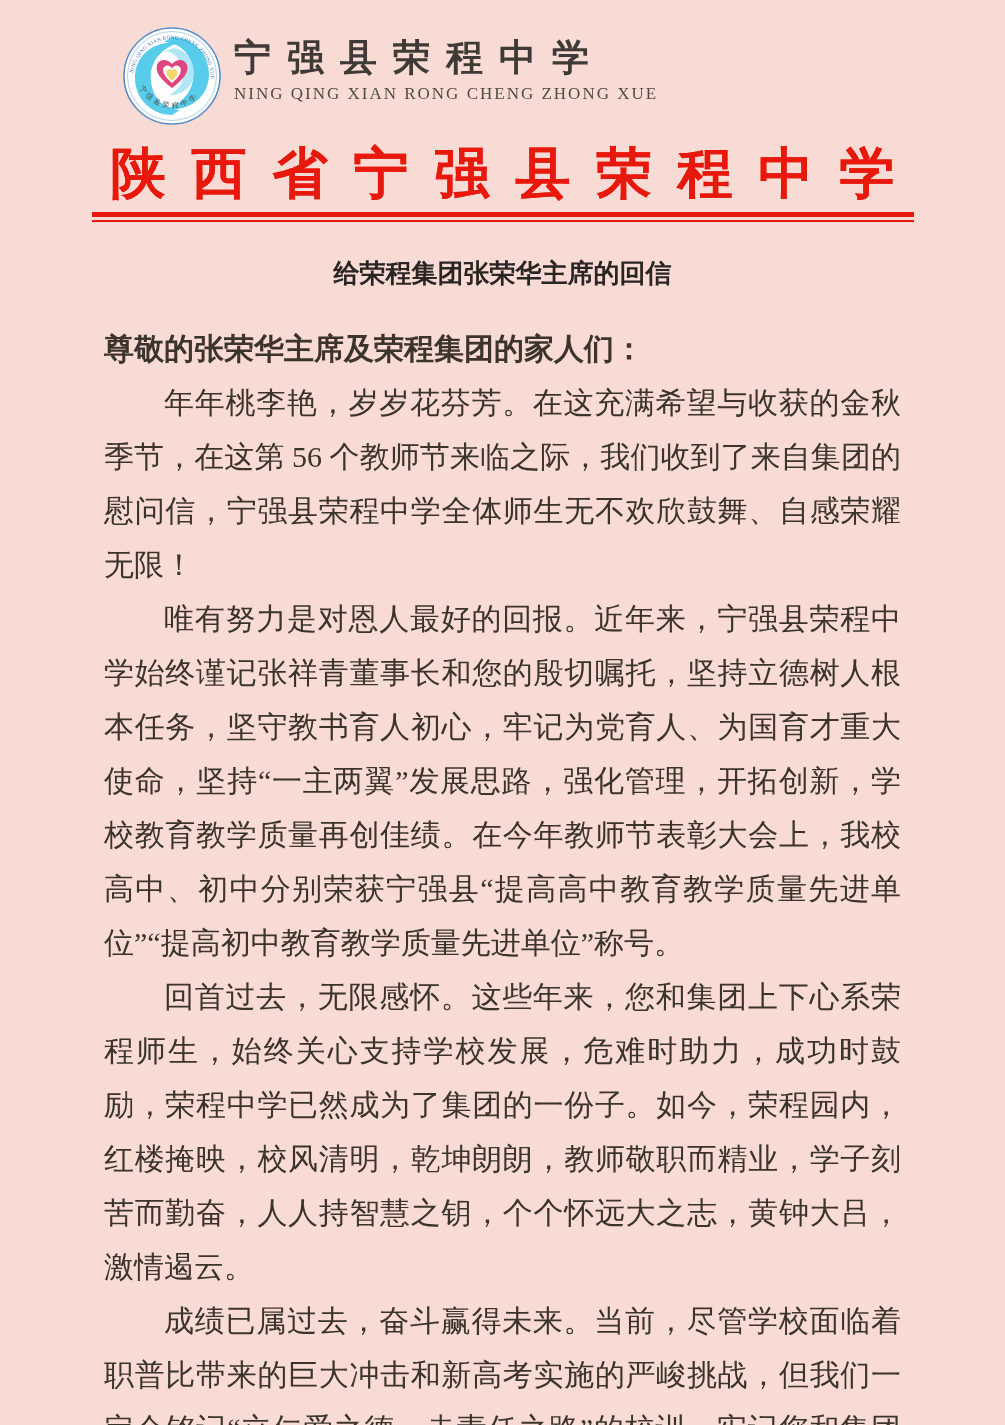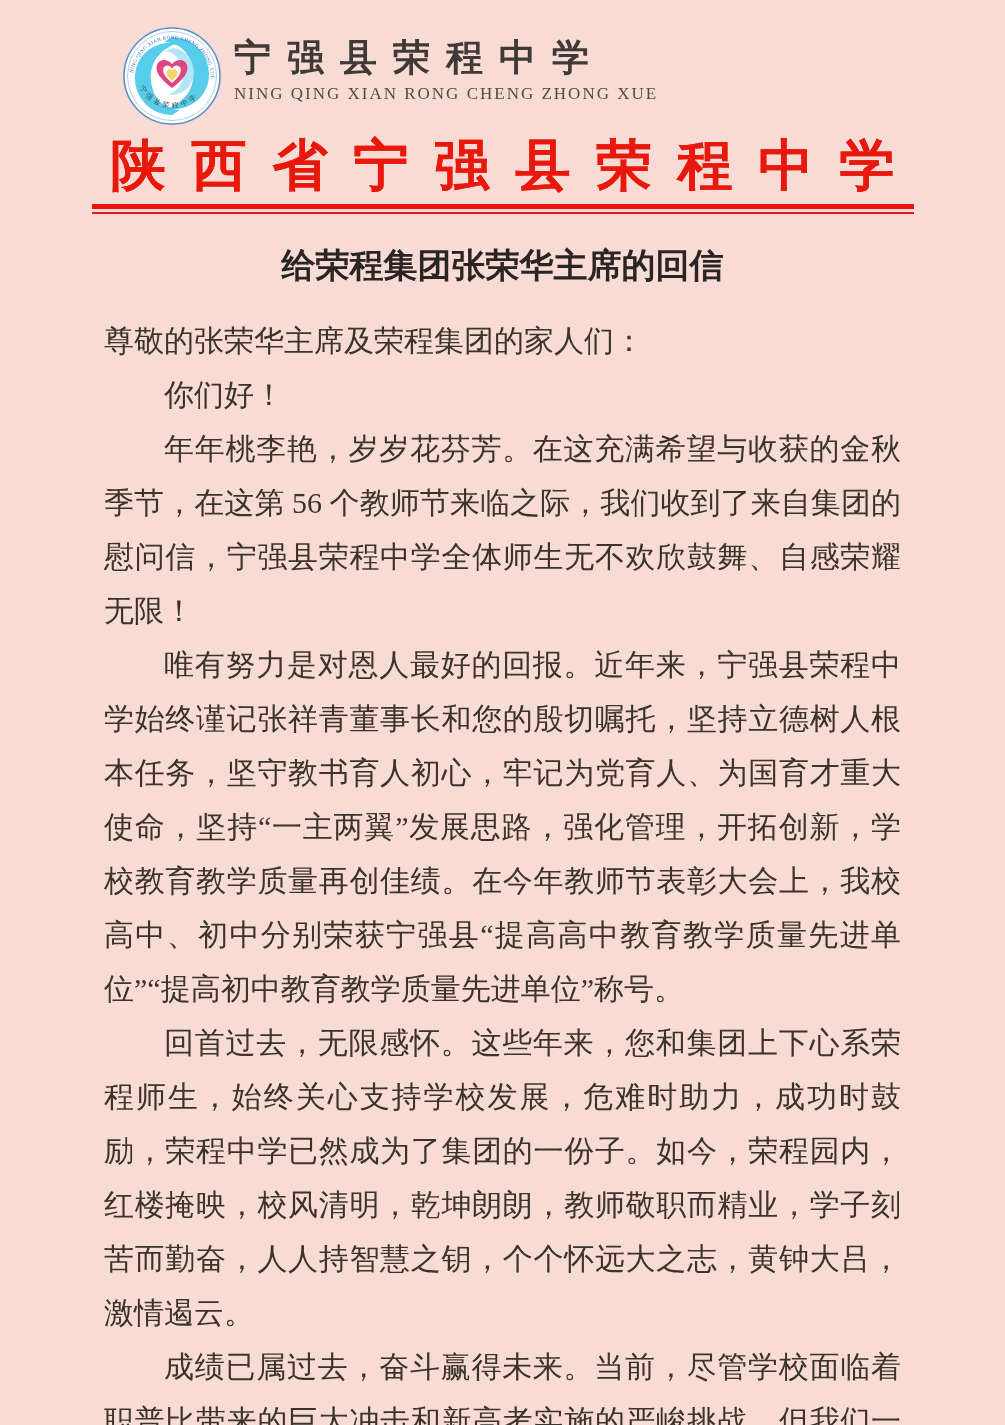--- a/index.html
+++ b/index.html
@@ -23,53 +23,53 @@
     font-size:37px;color:#3f3a35;font-weight:bold;
     letter-spacing:16px;line-height:44px;
     font-family:"Liberation Serif","DejaVu Serif",serif;
   }
   .school-name-pinyin{
     font-size:17px;color:#514b44;letter-spacing:2px;
     margin-top:4px;font-family:"Liberation Serif","DejaVu Serif",serif;
   }
   
   .masthead{
-    text-align:center;
+    margin-top:8px;text-align:center;
   }
   .masthead-title{
     font-size:55px;font-weight:bold;color:#e8190c;
     letter-spacing:26px;margin-right:-26px; 
     line-height:60px;
     text-shadow:0 0 0 #e8190c;
   }
   .red-rule{
     width:822px;margin:8px auto 0 auto;
     border-top:5px solid #e8190c;
     border-bottom:2px solid #e8190c;
     height:3px;
   }
   
   .letter-title{
     margin-top:28px;text-align:center;
-    font-size:34px;font-weight:bold;color:#2a2522;
+    font-size:26px;font-weight:bold;color:#2a2522;
     letter-spacing:0px;line-height:48px;
   }
   
   .letter-body{
     width:797px;margin:24px auto 0 auto;
     font-size:30px;color:#3b332c;
     line-height:54px;
     text-align:justify;
     text-justify:inter-ideograph;
   }
   .letter-body p{
     margin:0;padding:0;
     text-indent:2em;
   }
-  .letter-body p.salutation{text-indent:0;}
+  .letter-body p.salutation{text-indent:0;font-weight:bold;}
 </style>
 </head>
 <body>
 
 <div class="page">
 
   <div class="header">
     <svg class="logo" viewBox="0 0 100 100">
       <circle cx="50" cy="50" r="48" fill="#ffffff" stroke="#5b8fc6" stroke-width="1.6"></circle>
       <circle cx="50" cy="50" r="44.5" fill="none" stroke="#9dc2e4" stroke-width="0.8"></circle>
@@ -106,20 +106,19 @@
 
   <div class="masthead">
     <div class="masthead-title">陕西省宁强县荣程中学</div>
     <div class="red-rule"></div>
   </div>
 
   <div class="letter-title">给荣程集团张荣华主席的回信</div>
 
   <div class="letter-body">
     <p class="salutation">尊敬的张荣华主席及荣程集团的家人们：</p>
-    <p>你们好！</p>
     <p>年年桃李艳，岁岁花芬芳。在这充满希望与收获的金秋季节，在这第 56 个教师节来临之际，我们收到了来自集团的慰问信，宁强县荣程中学全体师生无不欢欣鼓舞、自感荣耀无限！</p>
     <p>唯有努力是对恩人最好的回报。近年来，宁强县荣程中学始终谨记张祥青董事长和您的殷切嘱托，坚持立德树人根本任务，坚守教书育人初心，牢记为党育人、为国育才重大使命，坚持“一主两翼”发展思路，强化管理，开拓创新，学校教育教学质量再创佳绩。在今年教师节表彰大会上，我校高中、初中分别荣获宁强县“提高高中教育教学质量先进单位”“提高初中教育教学质量先进单位”称号。</p>
     <p>回首过去，无限感怀。这些年来，您和集团上下心系荣程师生，始终关心支持学校发展，危难时助力，成功时鼓励，荣程中学已然成为了集团的一份子。如今，荣程园内，红楼掩映，校风清明，乾坤朗朗，教师敬职而精业，学子刻苦而勤奋，人人持智慧之钥，个个怀远大之志，黄钟大吕，激情遏云。</p>
     <p>成绩已属过去，奋斗赢得未来。当前，尽管学校面临着职普比带来的巨大冲击和新高考实施的严峻挑战，但我们一定会铭记“立仁爱之德，走责任之路”的校训，牢记您和集团的激励和嘱托，传承并发扬荣程精神，同心同德，克难攻坚，努力办“有质</p>
   </div>
 
 </div>
 
 </body></html>

